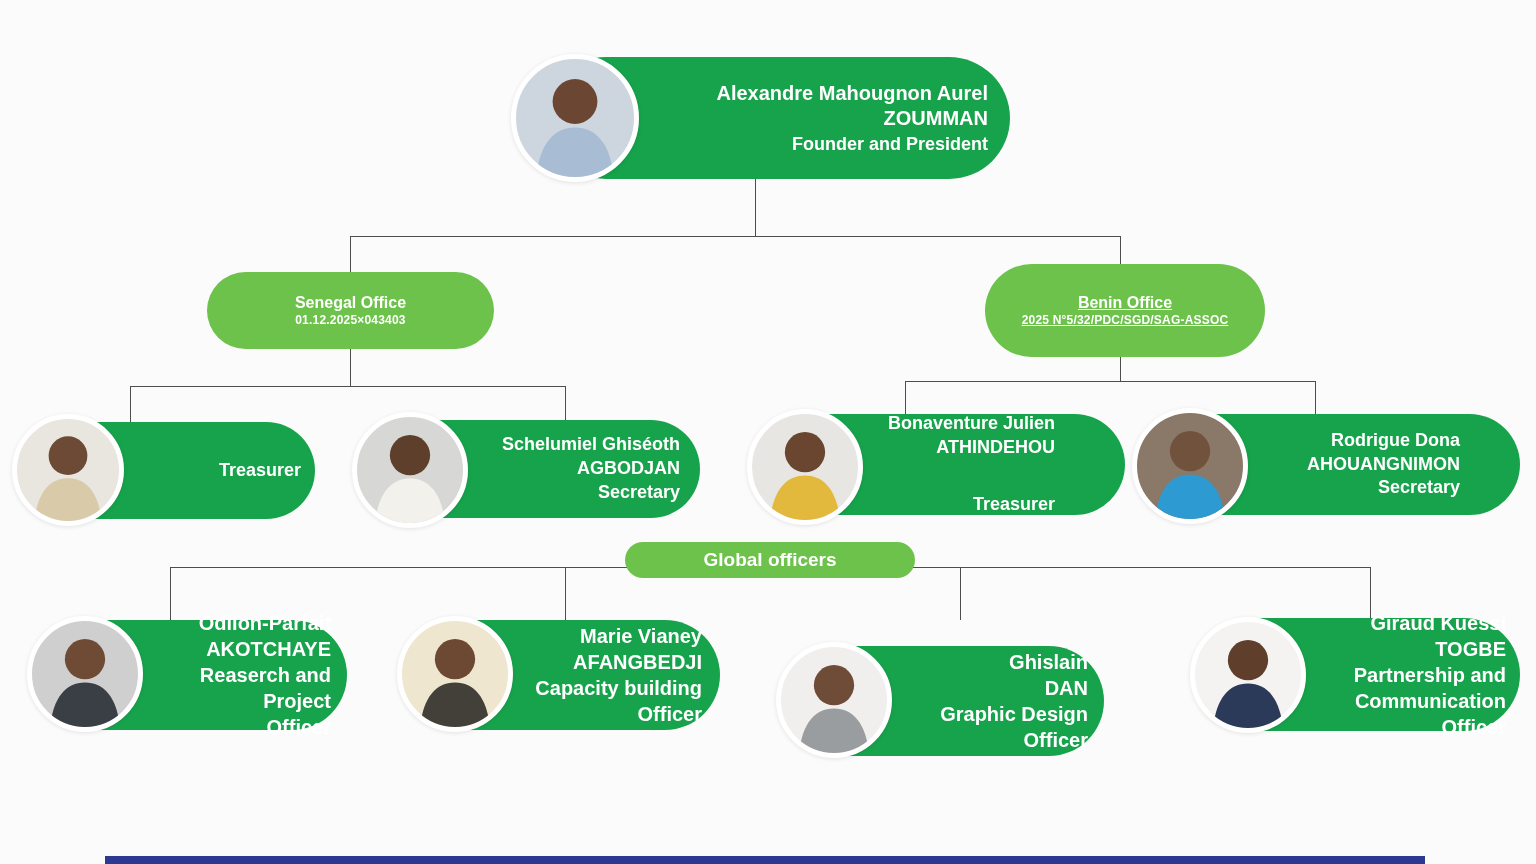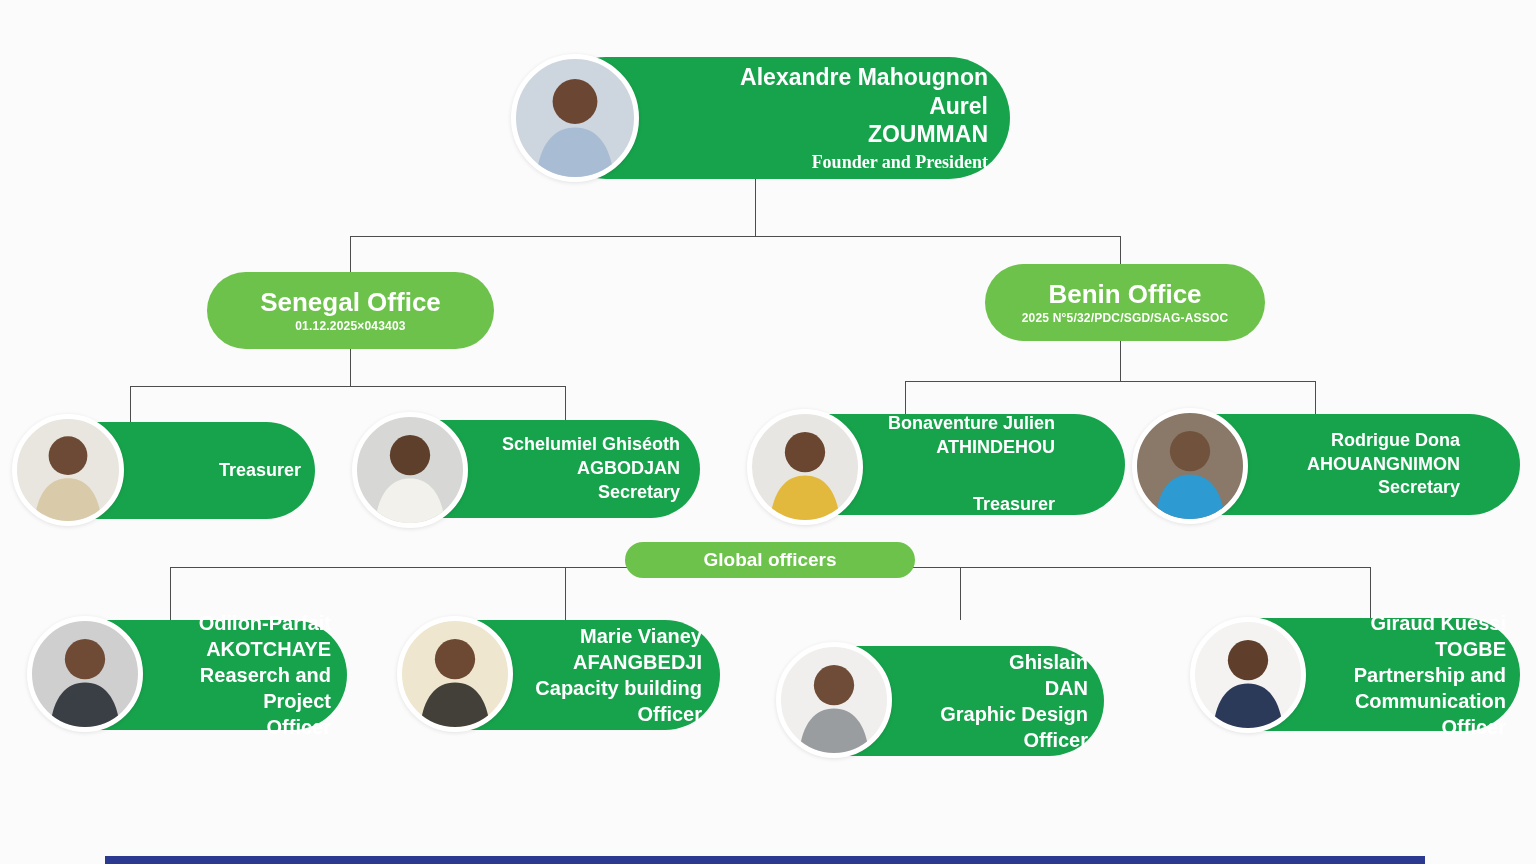--- a/index.html
+++ b/index.html
@@ -4,35 +4,35 @@
 <style>
   html,body{margin:0;padding:0;}
   .stage{
     position:relative;width:1536px;height:864px;background:#fbfbfb;
     font-family:"Liberation Sans",sans-serif;overflow:hidden;
   }
   .line{position:absolute;background:var(--connector,#4d4d4d);z-index:1;}
   .pill{position:absolute;border-radius:999px;z-index:2;box-sizing:border-box;}
   .pill-light{background:var(--light-green,#6cc24a);}
   .office{display:flex;flex-direction:column;align-items:center;justify-content:center;color:var(--text-on-green,#fff);font-weight:700;}
-  .office .oname{font-size:26px;line-height:1.1;}
+  .office .oname{font-size:16px;line-height:1.1;}
   .office .oreg{font-size:12px;margin-top:2px;letter-spacing:.2px;}
   .global{display:flex;align-items:center;justify-content:center;color:var(--text-on-green,#fff);font-weight:700;font-size:19px;}
   .member,.pres{position:absolute;z-index:2;}
   .member .bg,.pres .bg{position:absolute;inset:0;border-radius:999px;background:var(--primary-green,#17a34c);}
   .avatar{position:absolute;border-radius:50%;border:5px solid #fff;background:var(--av-bg,#ddd);
     overflow:hidden;z-index:4;box-shadow:0 1px 4px rgba(0,0,0,.10);box-sizing:border-box;}
   .avatar svg{position:absolute;left:0;top:0;width:100%;height:100%;display:block;}
   .txt{position:absolute;top:0;bottom:0;display:flex;flex-direction:column;justify-content:center;
     text-align:right;color:var(--text-on-green,#fff);font-weight:700;z-index:3;}
   .name,.role,.ptitle{white-space:pre-line;}
   .m1 .name,.m1 .role{font-size:18px;line-height:1.32;}
   .m2 .name,.m2 .role{font-size:20px;line-height:1.3;}
-  .pres .name{font-size:23px;line-height:1.25;}
-  .pres .ptitle{font-size:18px;margin-top:3px;font-family:Liberation Serif, serif;}
+  .pres .name{font-size:20px;line-height:1.25;}
+  .pres .ptitle{font-size:18px;margin-top:3px;}
   .footer-bar{position:absolute;background:var(--footer-bar,#2b3990);z-index:5;}
 </style>
 </head>
 <body>
 
 <div class="stage">
 
   <div class="line" style="left:755px;top:179px;width:1px;height:57px;"></div>
   <div class="line" style="left:350px;top:236px;width:770px;height:1px;"></div>
   <div class="line" style="left:350px;top:236px;width:1px;height:36px;"></div>
@@ -63,21 +63,21 @@
       <div class="name">Alexandre Mahougnon Aurel
 ZOUMMAN</div>
       <div class="ptitle">Founder and President</div>
     </div>
   </div>
 
   <div class="pill pill-light office" style="left:207px;top:272px;width:287px;height:77px;">
     <div class="oname">Senegal Office</div>
     <div class="oreg">01.12.2025×043403</div>
   </div>
-  <div class="pill pill-light office" style="left:985px;top:264px;width:280px;height:77px;">
+  <div class="pill pill-light office" style="left:985px;top:264px;width:280px;height:93px;text-decoration:underline;">
     <div class="oname">Benin Office</div>
     <div class="oreg">2025 N°5/32/PDC/SGD/SAG-ASSOC</div>
   </div>
 
   <div class="member m1" style="left:30px;top:422px;width:285px;height:97px;">
     <div class="bg"></div>
     <div class="avatar" style="left:-18px;top:-8px;width:112px;height:112px;--av-bg:#e9e6df;--av-skin:#6d4a36;--av-shirt:#d9cba9;">
       <svg viewBox="0 0 100 100" preserveAspectRatio="xMidYMax slice">
         <circle cx="50" cy="36" r="19" style="fill:var(--av-skin)"></circle>
         <path d="M50 58 C32 58 20 72 17 100 L83 100 C80 72 68 58 50 58 Z" style="fill:var(--av-shirt)"></path>

